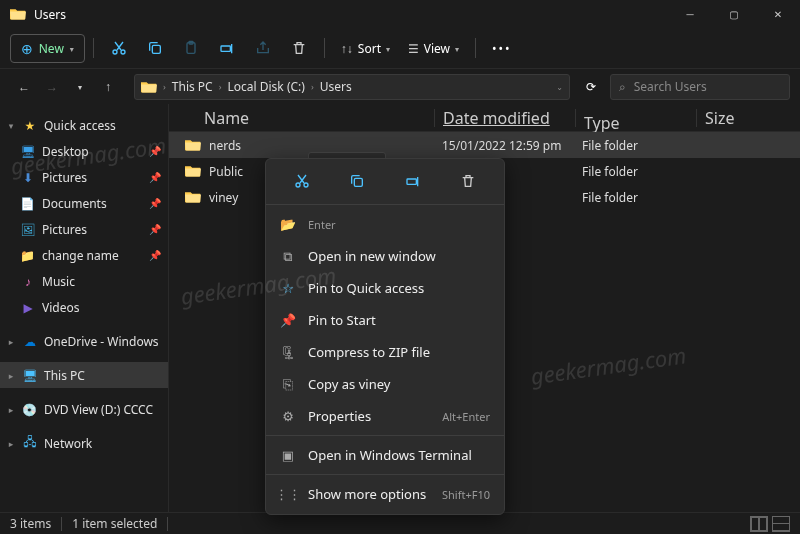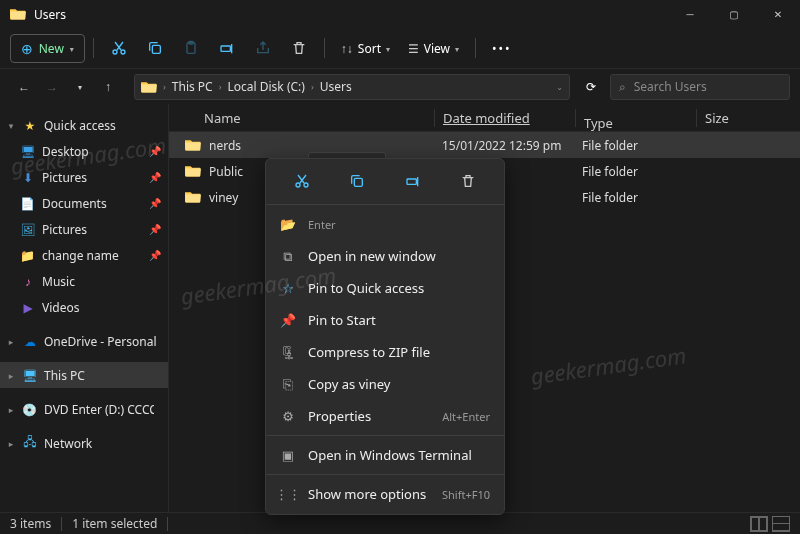--- a/index.html
+++ b/index.html
@@ -53,21 +53,21 @@
   .ic-dvd { color:#8a8a8a; }
   .ic-net { color:#4cc2ff; }
   .ic-music { color:#e06fb8; }
   .ic-video { color:#7b5cce; }
   .ic-desktop{ color:#3aa0e9;}
   .ic-downloads{ color:#4a8bd6;}
   .ic-documents{ color:#4a8bd6;}
   .ic-pictures{ color:#40b0e0;}
 
   .content { flex: 1; display: flex; flex-direction: column; border-left: 1px solid #2a2a2a; }
-  .columns { display: flex; height: 28px; align-items: center; border-bottom: 1px solid #2a2a2a; color: #ccc; font-size: 13px; }
+  .columns { display: flex; height: 28px; align-items: center; border-bottom: 1px solid #2a2a2a; color: #ccc; font-size: 16px; }
   .col-name { padding-left: 35px; width: 265px; }
   .col-date { width: 140px; text-decoration: underline; }
   .col-type { width: 120px; margin-top: 10px; }
   .col-size { width: 70px; }
   .col-sep { border-left: 1px solid #333; height: 18px; }
 
   .rows { flex: 1; position: relative; }
   .row { display: flex; align-items: center; height: 26px; font-size: 12px; color:#ddd; }
   .row.sel { background: #373737; }
   .row .name-cell { width: 265px; display:flex; align-items:center; padding-left: 16px; gap: 8px; }
@@ -236,33 +236,33 @@
         <span>Music</span>
       </div>
     <div class="sb-item indent">
         <span class="ic ic-video">▶</span>
         <span>Videos</span>
       </div>
     <div class="sb-spacer"></div>
     <div class="sb-item">
         <span class="chev">▸</span>
         <span class="ic ic-cloud">☁</span>
-        <span>OneDrive - Personal</span>
+        <span>OneDrive - Windows</span>
       </div>
     <div class="sb-spacer"></div>
     <div class="sb-item sel">
         <span class="chev">▸</span>
         <span class="ic ic-pc">🖥</span>
         <span>This PC</span>
       </div>
     <div class="sb-spacer"></div>
     <div class="sb-item">
         <span class="chev">▸</span>
         <span class="ic ic-dvd">💿</span>
-        <span style="white-space:nowrap;overflow:hidden;text-overflow:clip;max-width:110px">DVD Enter (D:) CCCC</span>
+        <span style="white-space:nowrap;overflow:hidden;text-overflow:clip;max-width:110px">DVD View (D:) CCCC</span>
       </div>
     <div class="sb-spacer"></div>
     <div class="sb-item">
         <span class="chev">▸</span>
         <span class="ic ic-net">🖧</span>
         <span>Network</span>
       </div>
   </div>
 
   <div class="content">

